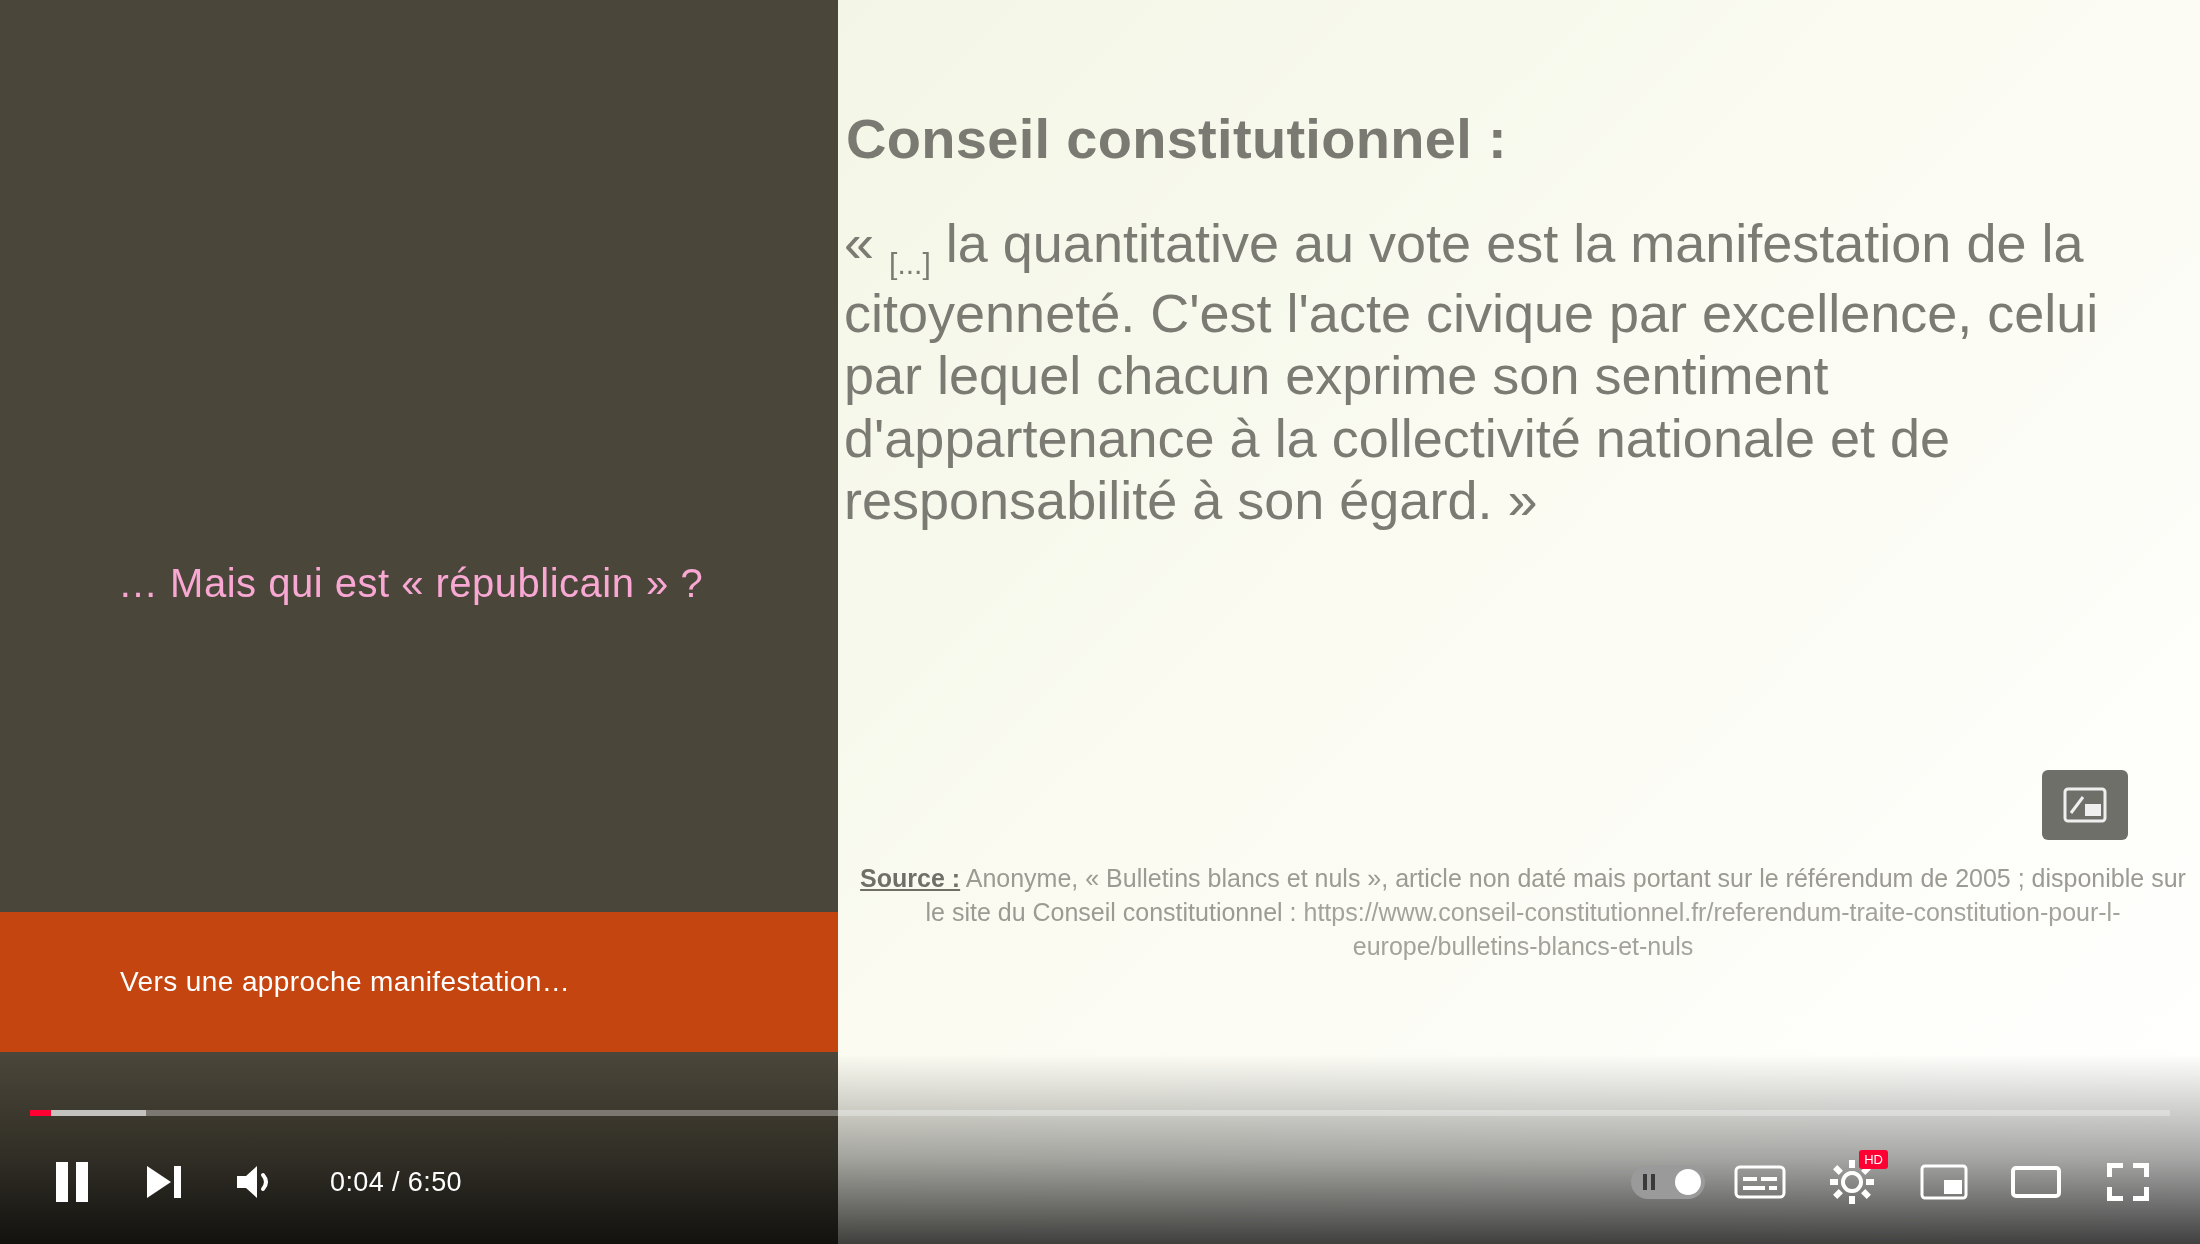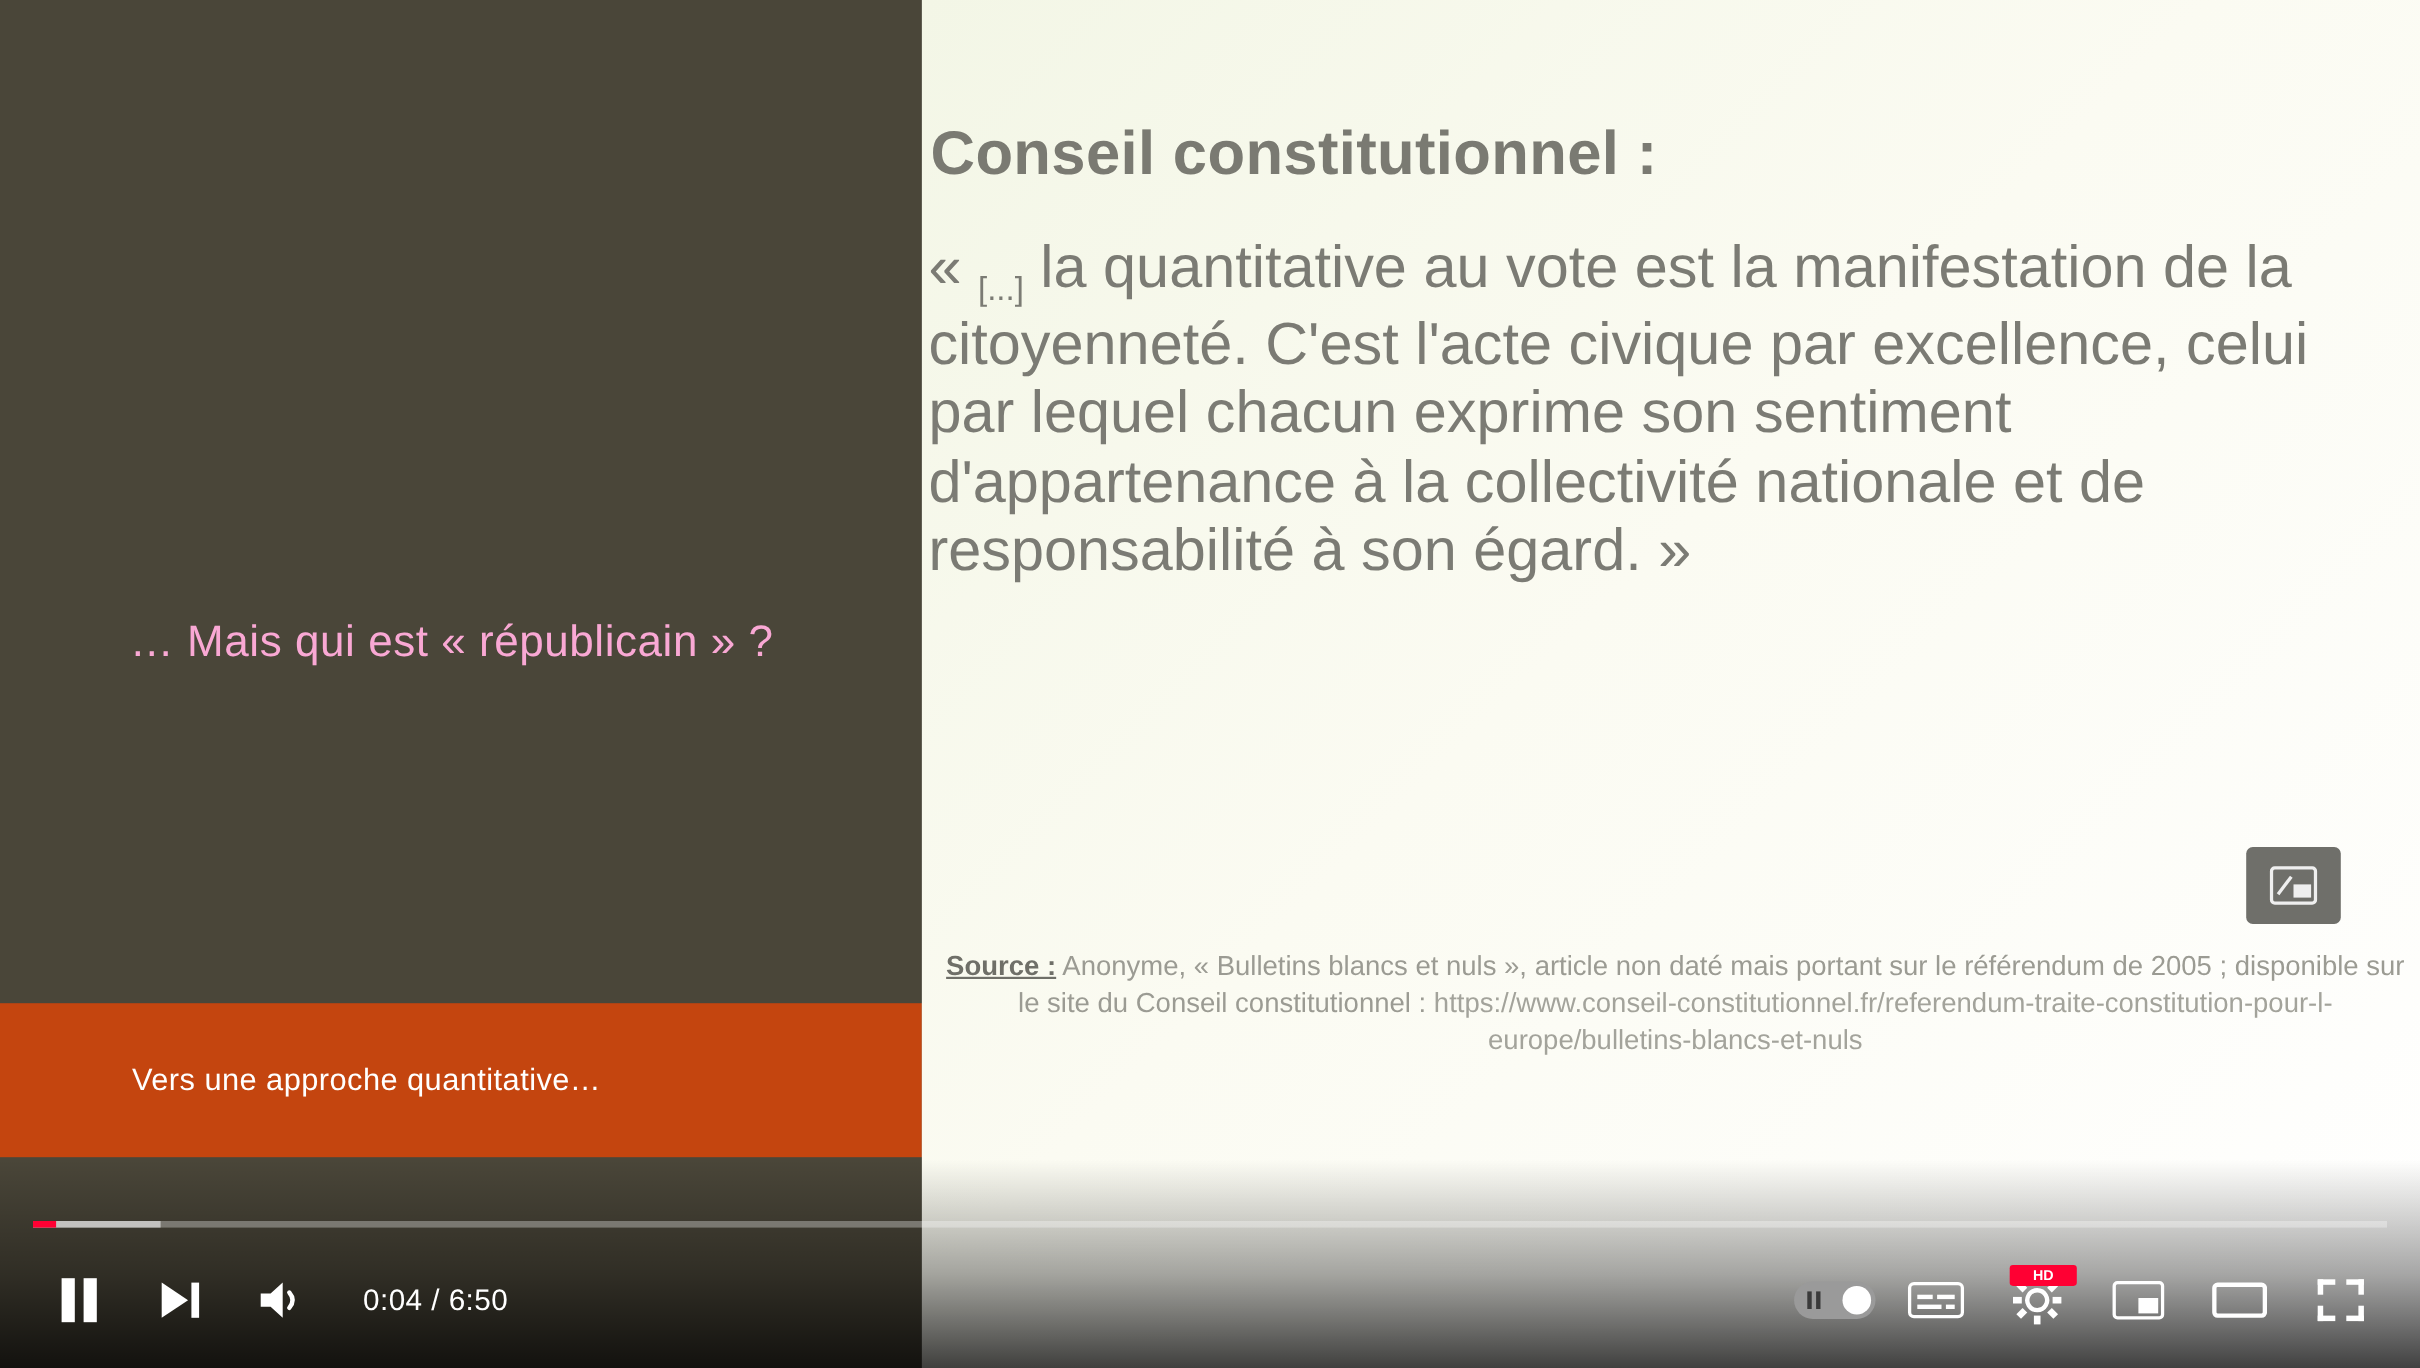--- a/index.html
+++ b/index.html
@@ -260,39 +260,39 @@
   .autoplay-bars span:nth-child(2) { left: 8px; }
 
   .newdot {
     position: absolute;
     top: 14px;
     right: 10px;
     background: #ff0033;
     color: #fff;
     font-size: 13px;
     line-height: 1;
-    padding: 3px 21px;
+    padding: 3px 5px;
     border-radius: 3px;
-    font-weight: bold;
+    font-weight: normal;
   }
 </style>
 </head>
 <body>
 
 <div id="player">
 
   <div class="slide">
 
     <div class="slide-left">
       <div class="left-title">… Mais qui est « républicain » ?</div>
 
       <div class="banner">
         <div class="banner-body"></div>
         <div class="banner-arrow"></div>
-        <div class="banner-text">Vers une approche quantitative…</div>
+        <div class="banner-text">Vers une approche manifestation…</div>
       </div>
     </div>
 
     <div class="slide-right">
       <div class="r-heading">Conseil constitutionnel :</div>
 
       <div class="r-quote">
         <span>«</span>
         <span class="ellipsis">[...]</span>
         <span>la quantitative au vote est la manifestation de la citoyenneté. C'est l'acte civique par excellence, celui par lequel chacun exprime son sentiment d'appartenance à la collectivité nationale et de responsabilité à son égard. »</span>

